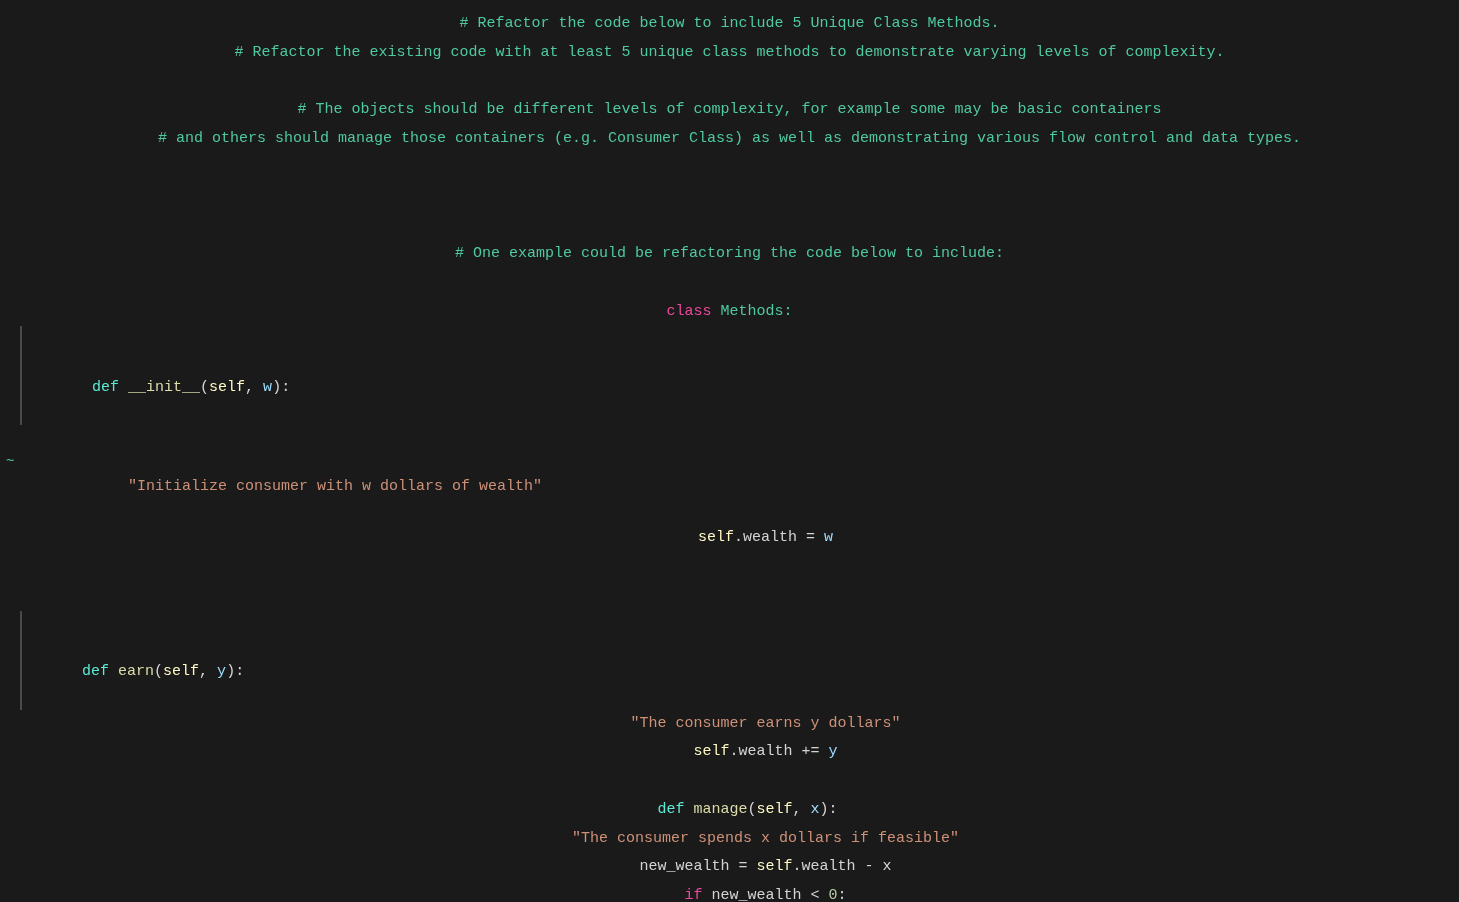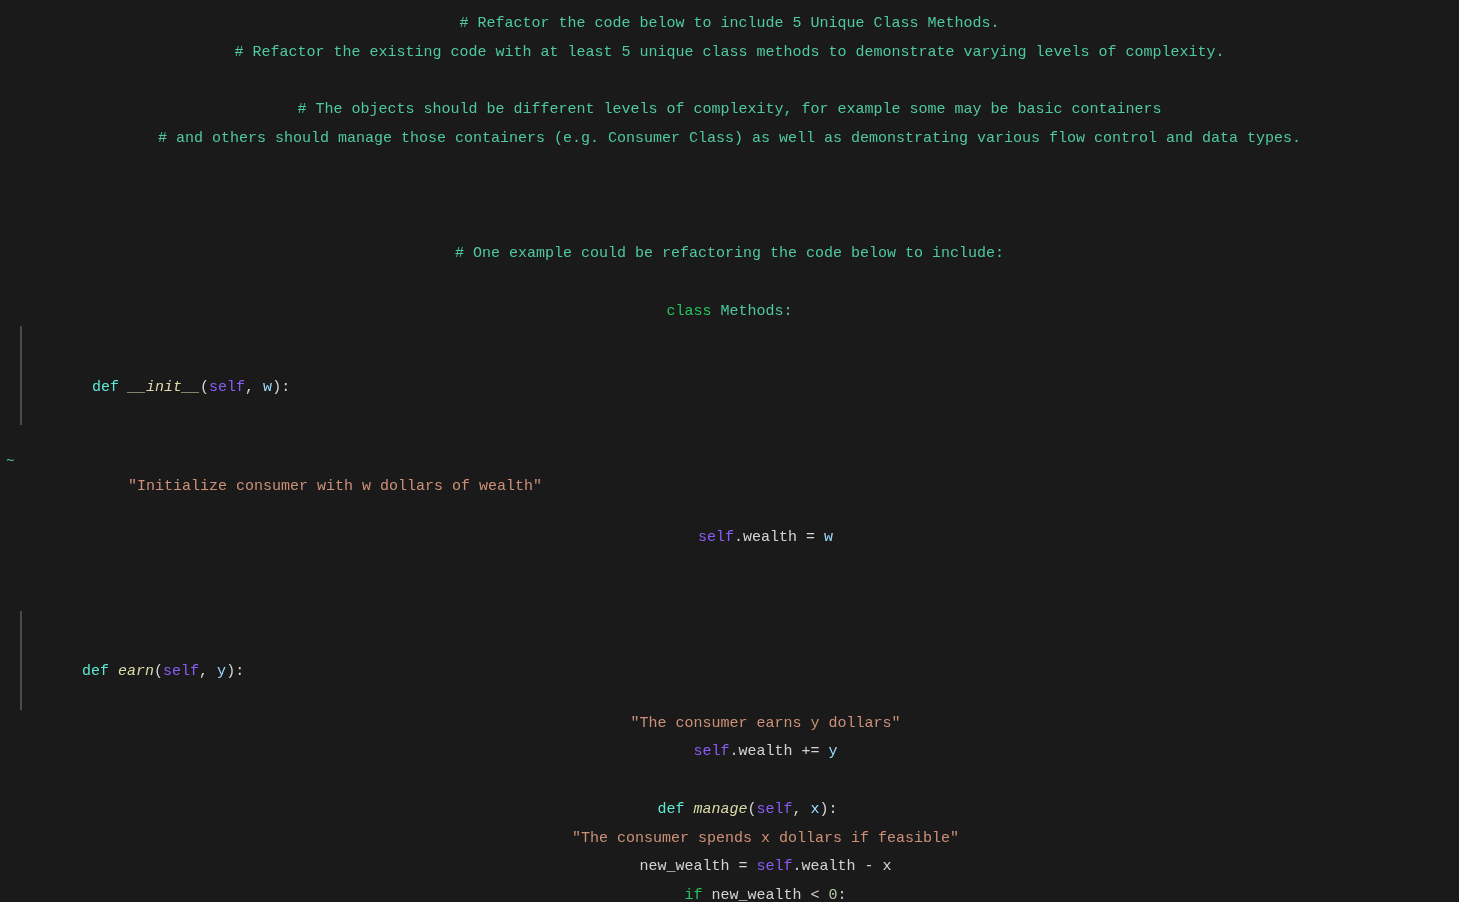--- a/index.html
+++ b/index.html
@@ -27,26 +27,26 @@
     .code-block {
       padding: 2px 20px;
       white-space: pre;
       font-family: 'Courier New', Courier, monospace;
       font-size: 15px;
       line-height: 1.65;
       text-align: center;
     }
 
     .comment { color: #4ec9a0; }
-    .keyword { color: #22c55e; }
+    .keyword { color: #ec4899; }
     .def-keyword { color: #5eead4; }
     .class-name { color: #4ec9a0; }
-    .func-name { color: #dcdcaa; font-style: italic; }
+    .func-name { color: #dcdcaa; }
     .string { color: #ce9178; }
-    .self-kw { color: #8b5cf6; }
+    .self-kw { color: #fef9c3; }
     .attr { color: #d4d4d4; }
     .number { color: #b5cea8; }
     .param { color: #9cdcfe; }
     .normal { color: #d4d4d4; }
   </style>
 </head>
 <body>
 
 <div class="editor">
 

